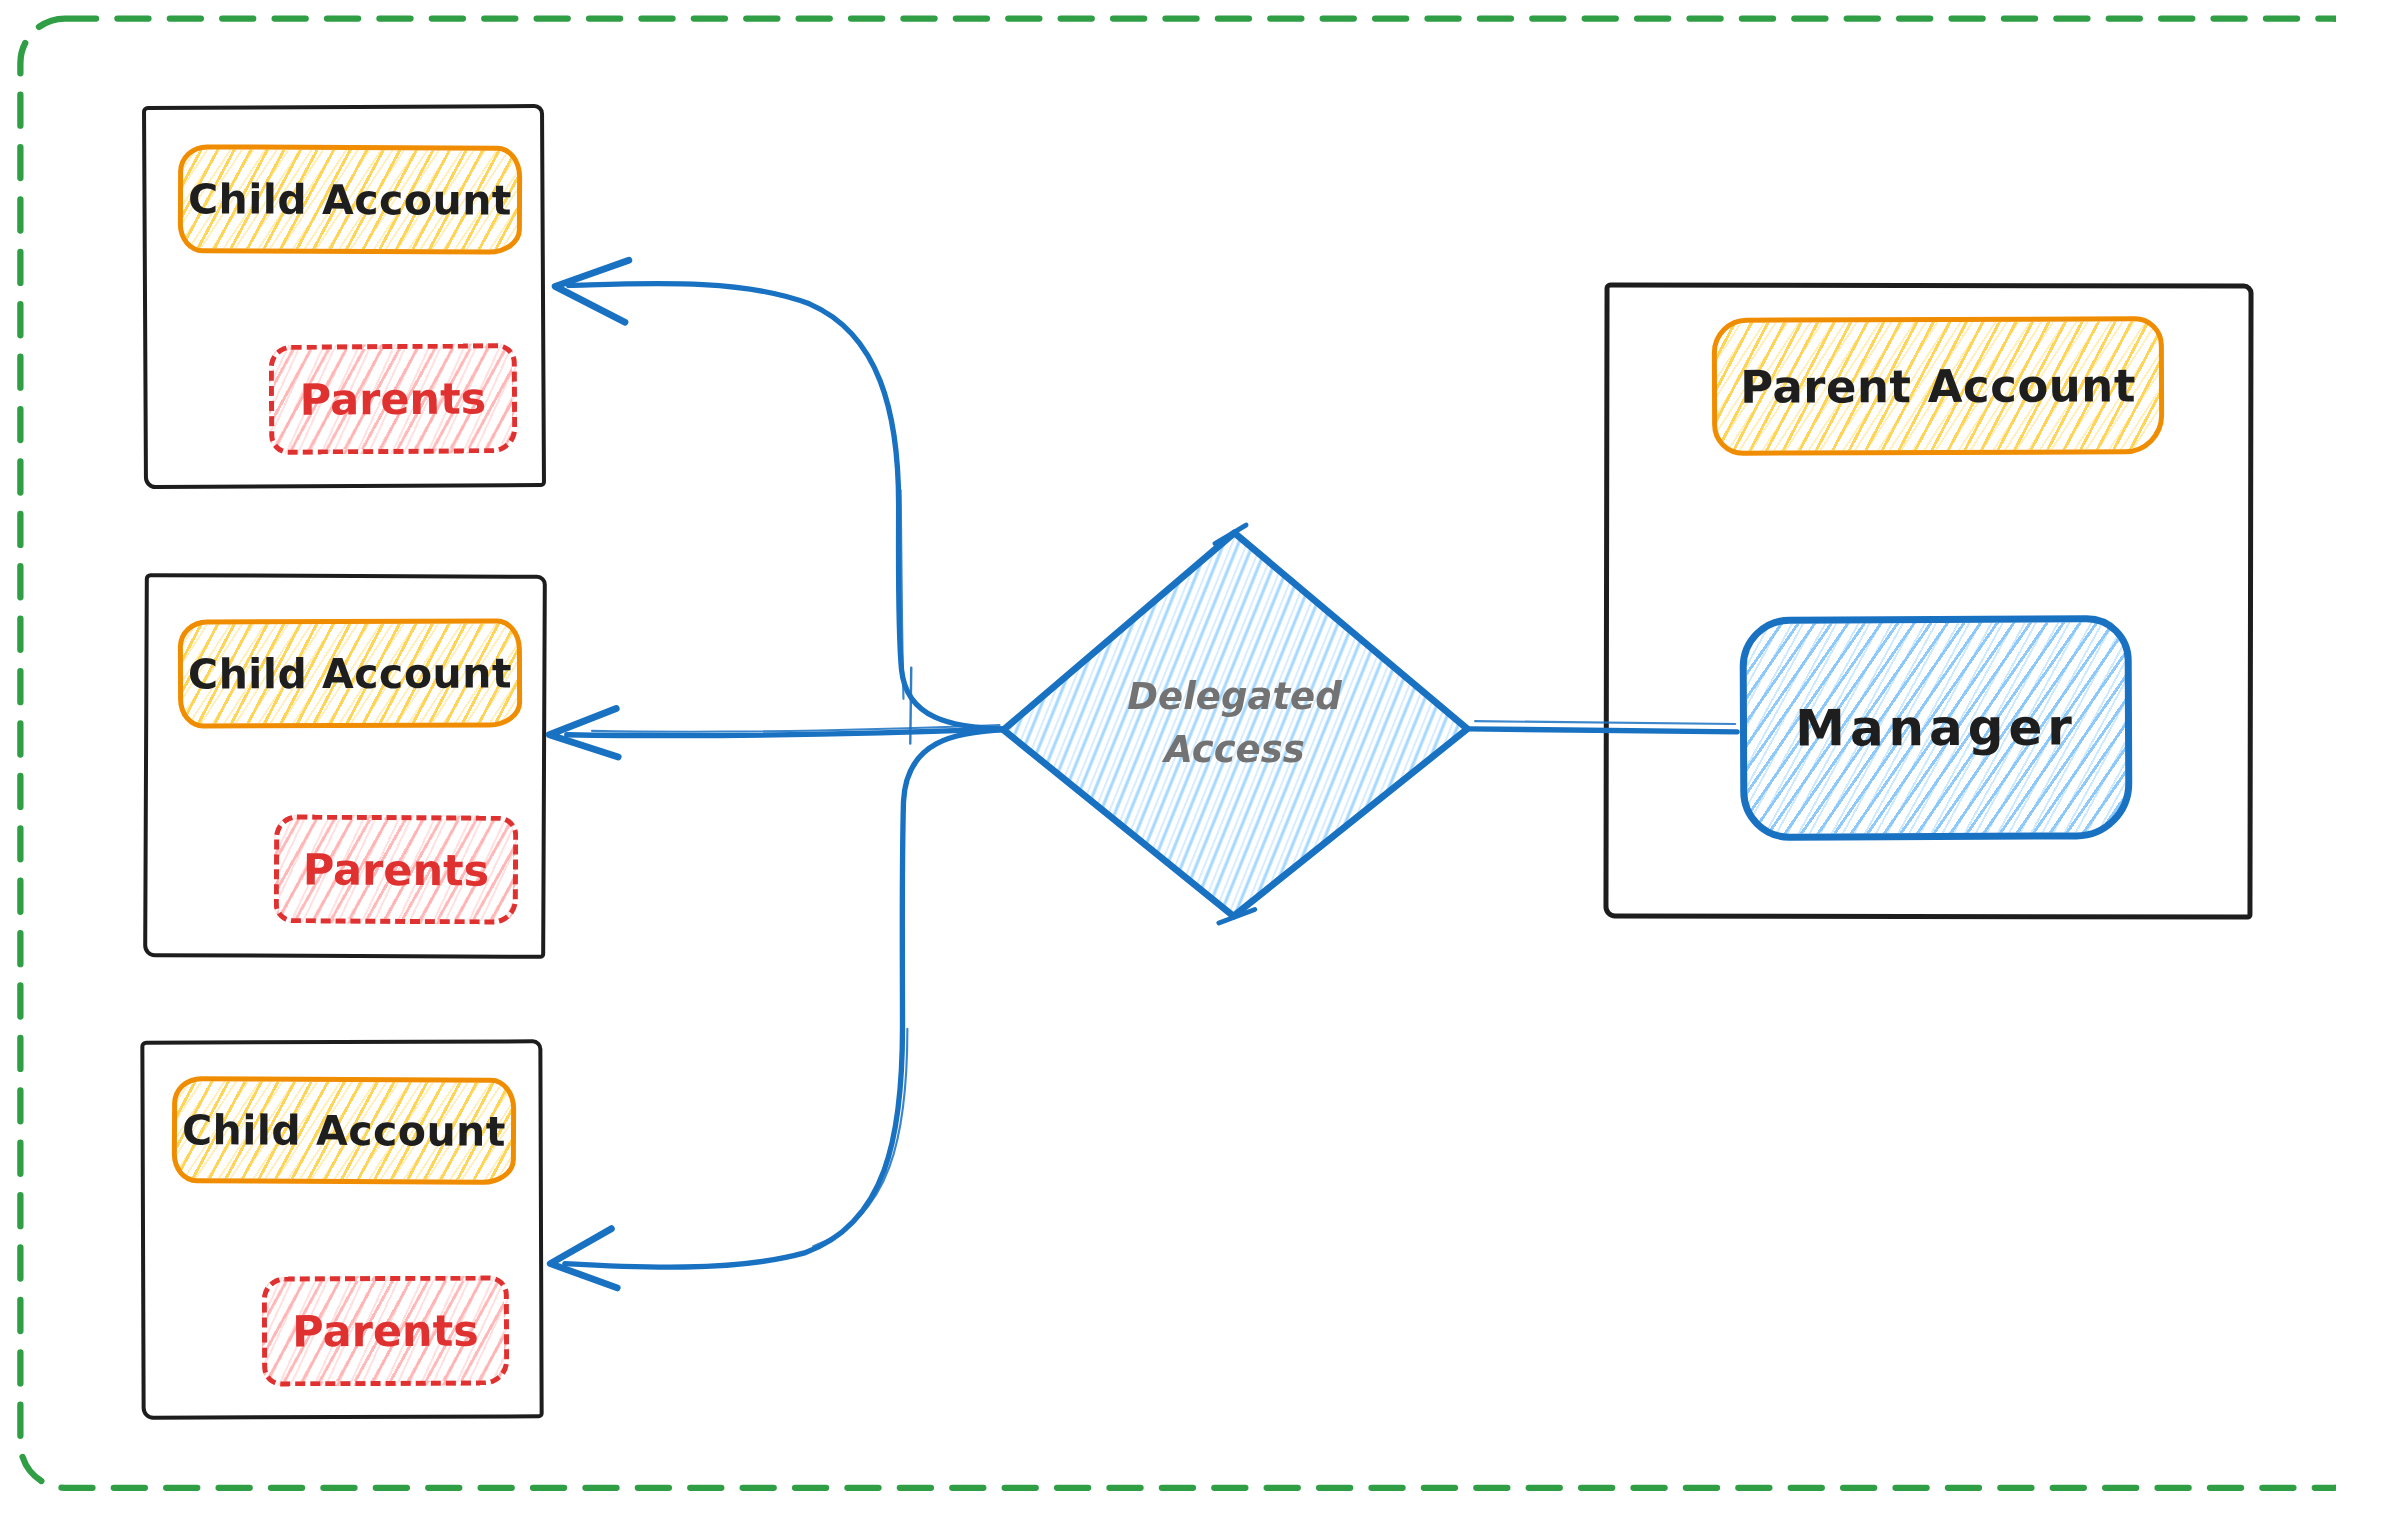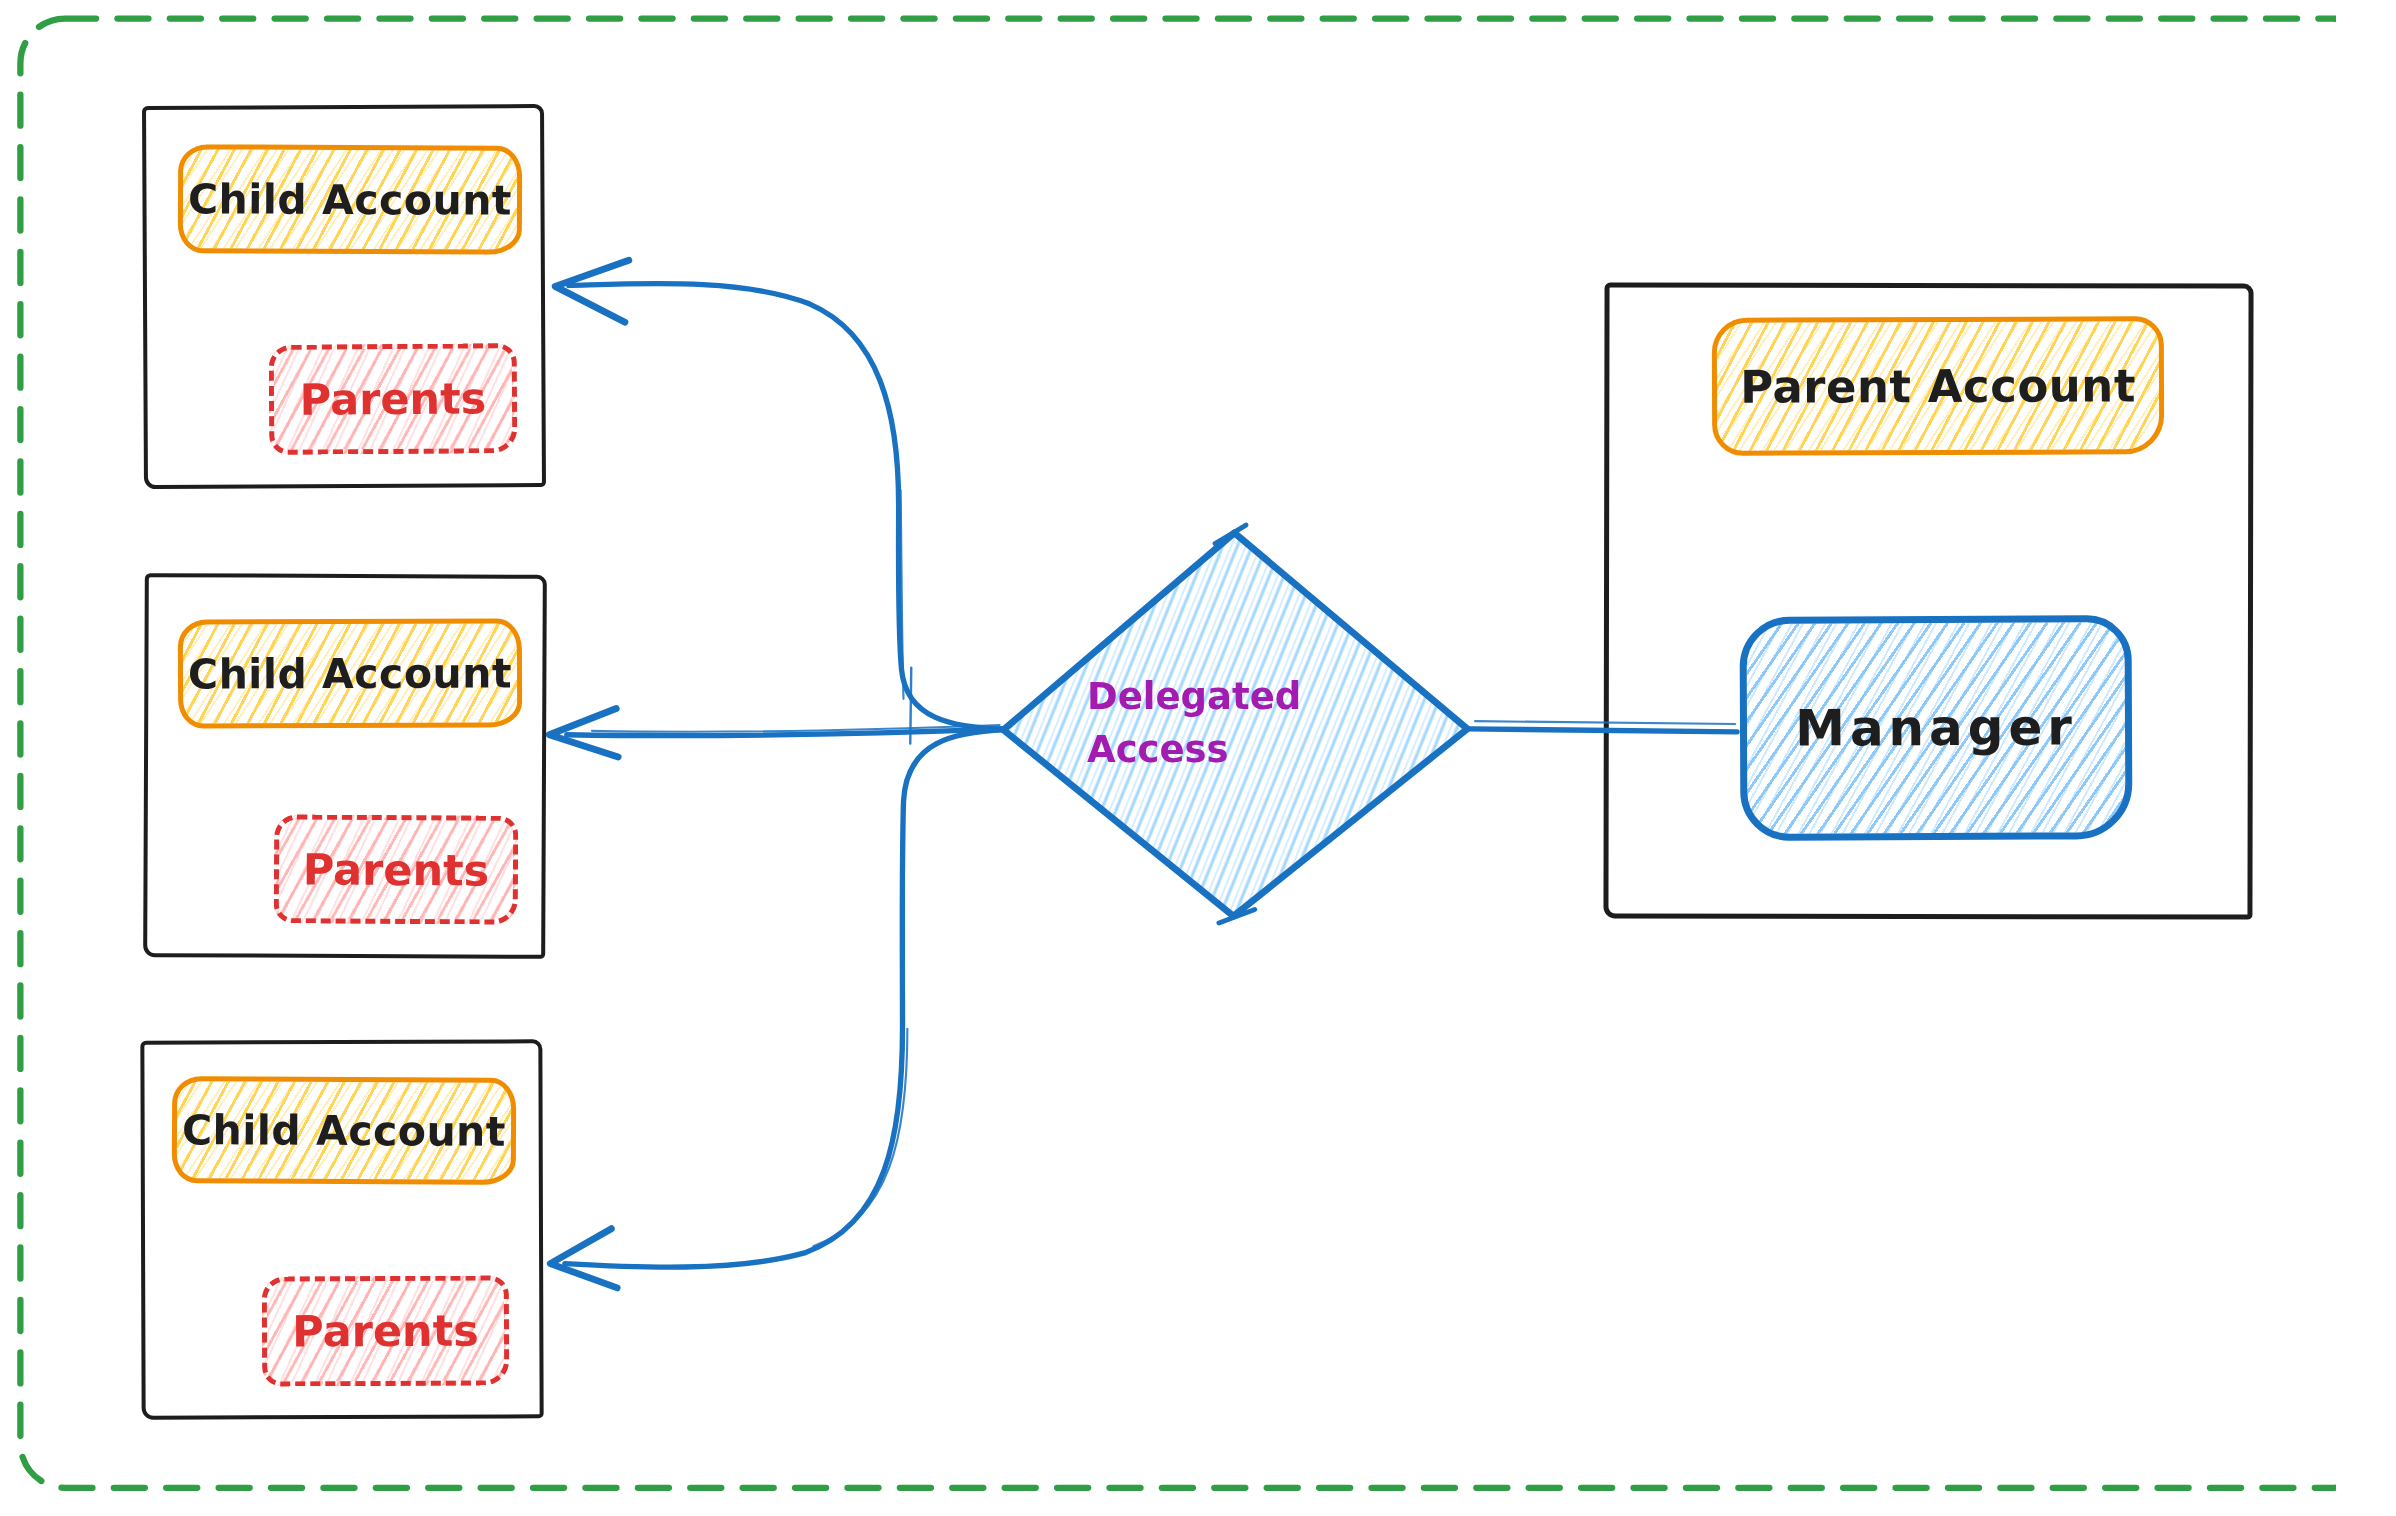--- a/index.html
+++ b/index.html
@@ -58,25 +58,26 @@
       repeating-linear-gradient(125deg, rgba(130,196,250,0.9) 0 2.9px, rgba(255,255,255,0) 2.9px 13.6px),
       repeating-linear-gradient(119deg, rgba(165,216,255,0.55) 0 1.9px, rgba(255,255,255,0) 1.9px 9.7px);
     color:#1e1e1e;
     font-size:50px;font-weight:600;letter-spacing:4.9px;
     white-space:nowrap;
   }
 
   
   .diamond-label{
     width:295px;
-    text-align:left;
+    text-align:center;
     white-space:pre-line;
-    color:#a21caf;
+    color:#737373;
     font-size:37px;font-weight:600;
     line-height:1.42;
+    font-style:italic;
   }
 
   .svg-layer{position:absolute;left:0;top:0;z-index:3;pointer-events:none;}
   .layer-shapes{z-index:2;}
   .layer-text{z-index:4;}
 </style>
 </head>
 <body>
 
 <div class="stage">

